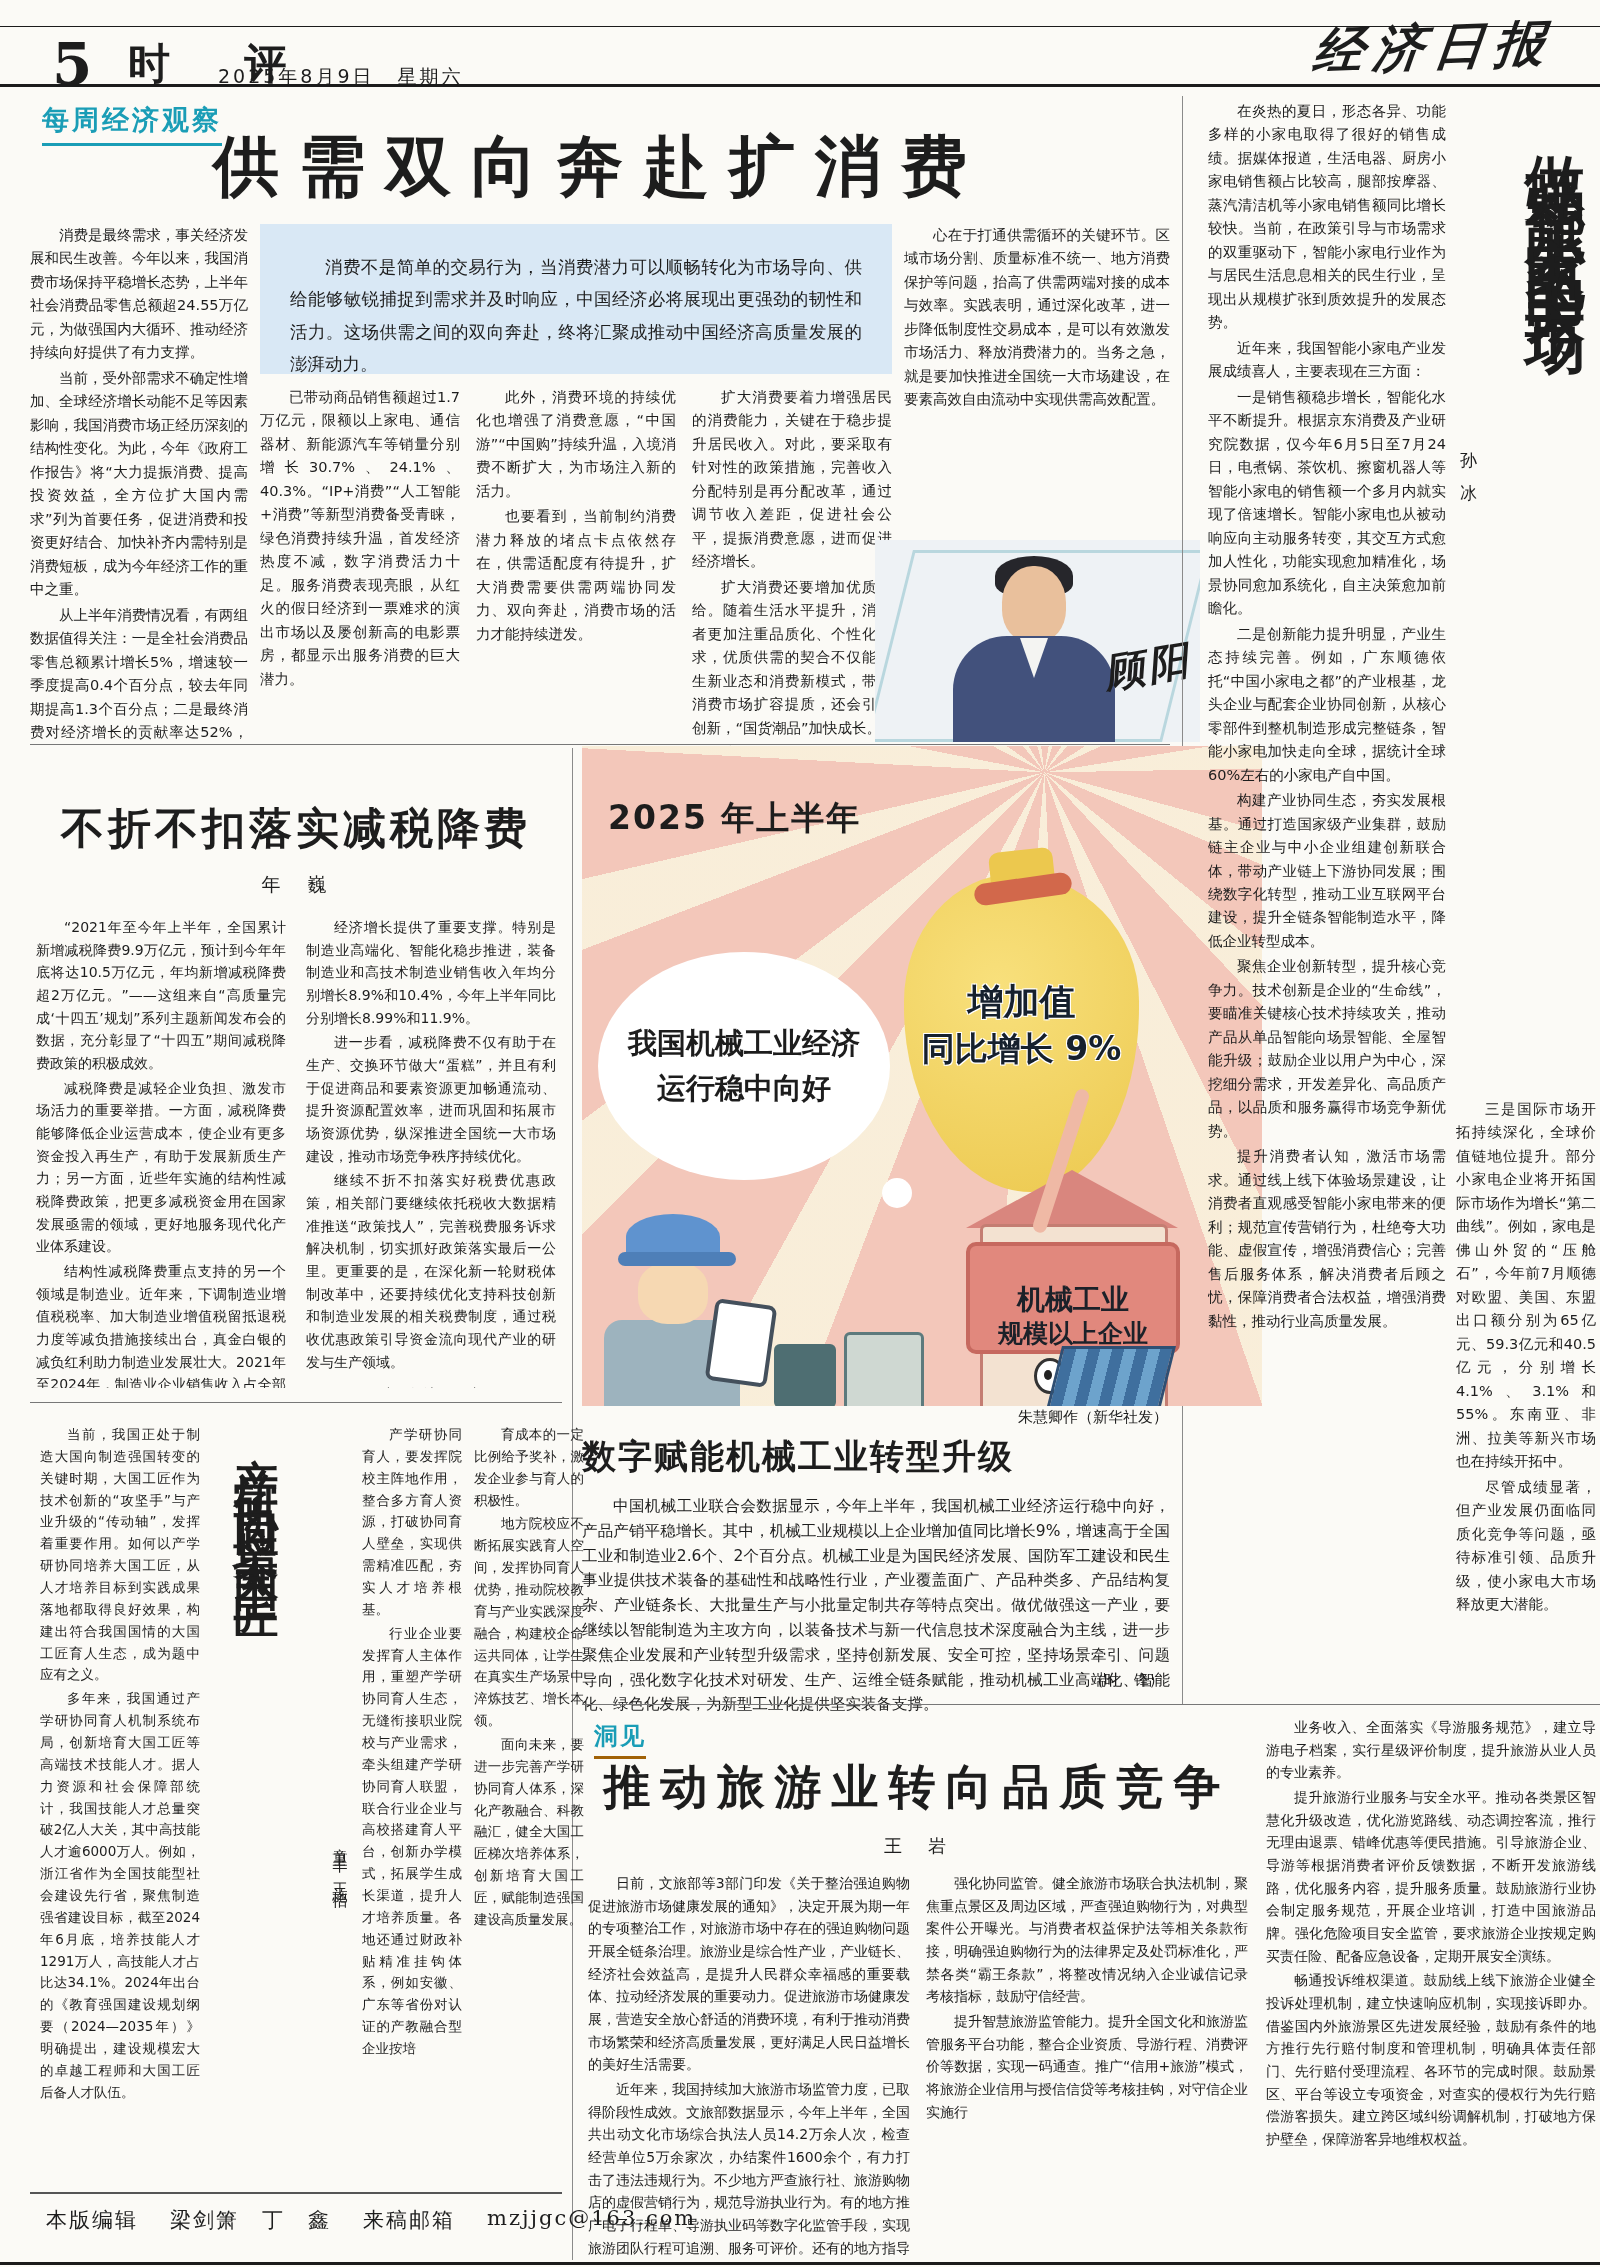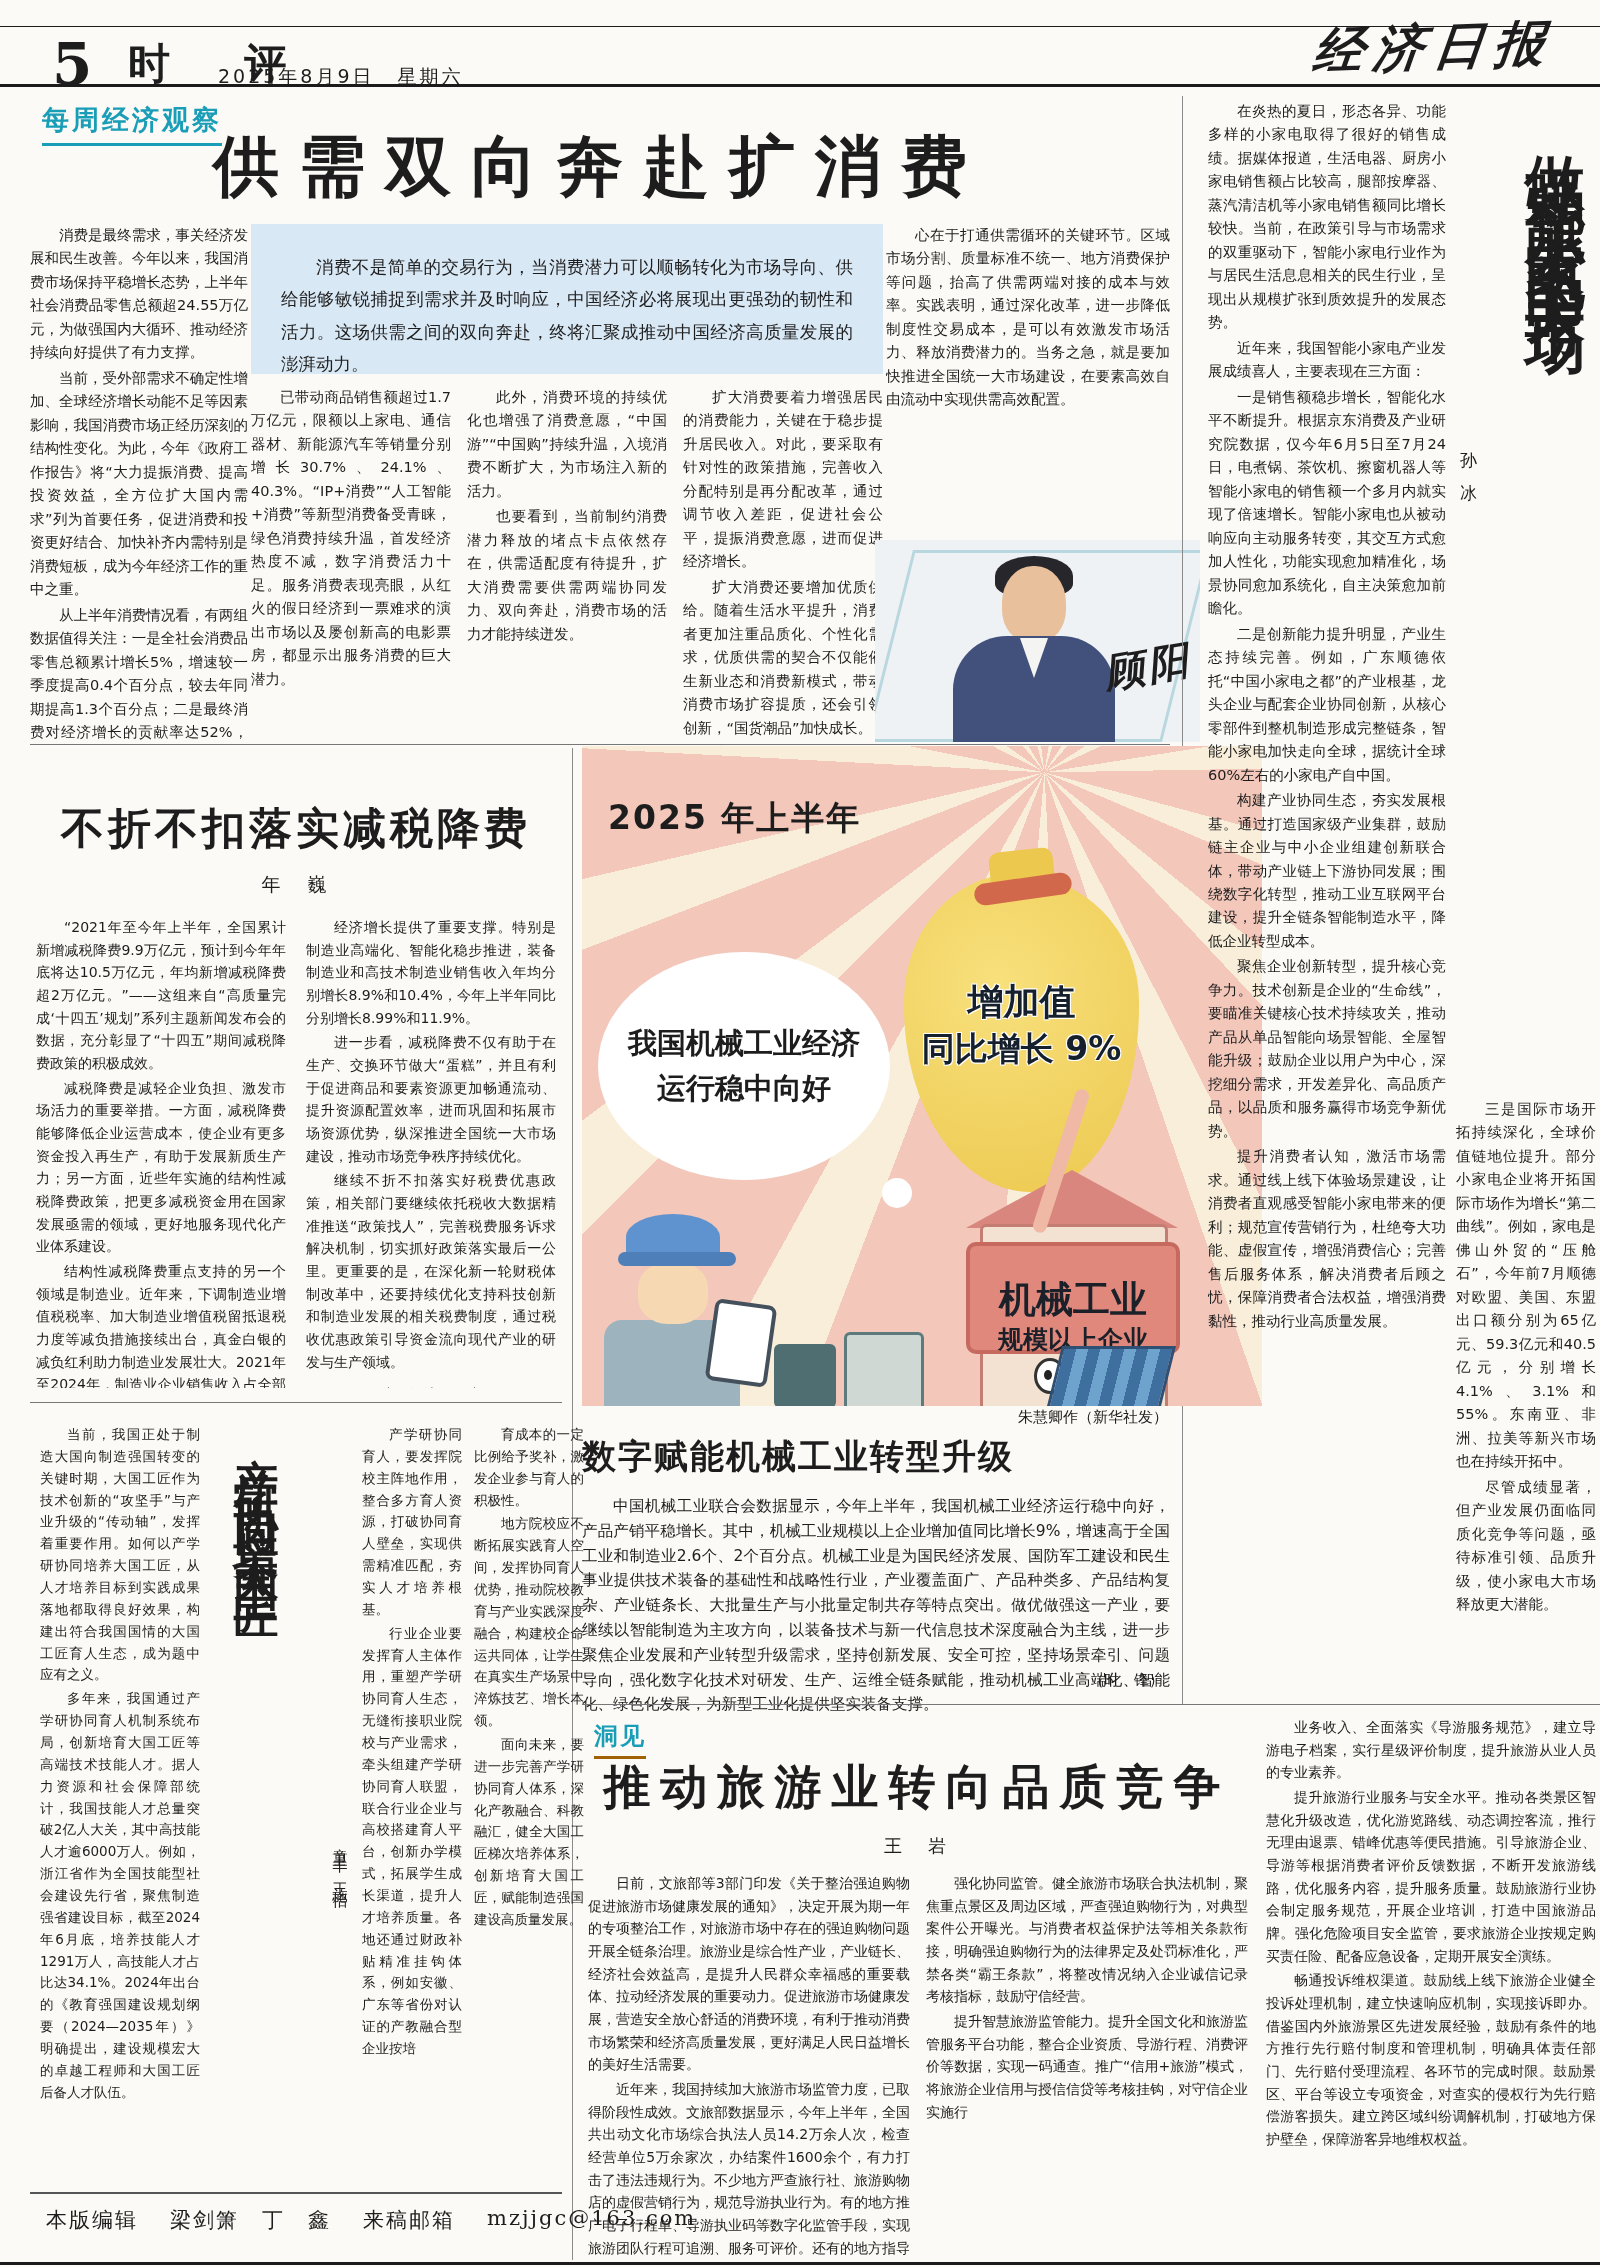--- a/index.html
+++ b/index.html
@@ -14,21 +14,21 @@
   .masthead{position:absolute;right:46px;top:14px;font-size:50px;font-weight:bold;font-style:italic;
             font-family:"DejaVu Serif",serif;letter-spacing:10px;transform:skewX(-8deg) rotate(-2deg);}
   
   .cols p{margin:0 0 2px 0;text-indent:2em;text-align:justify;}
   .coltext{overflow:hidden;line-height:1.62;}
   
   .wk-label{position:absolute;left:42px;top:102px;font-size:27px;font-weight:bold;color:#1a9db6;
             border-bottom:3px solid #1a9db6;padding-bottom:5px;letter-spacing:3px;}
   .wk-headline{position:absolute;left:30px;top:122px;width:1140px;text-align:center;font-size:66px;
                font-weight:bold;letter-spacing:20px;font-family:"DejaVu Serif",serif;}
-  .wk-article{position:absolute;left:30px;top:224px;width:1140px;height:518px;display:flex;gap:3px;}
+  .wk-article{position:absolute;left:30px;top:224px;width:1140px;height:518px;display:flex;gap:12px;}
   .wk-col1{flex:0 0 218px;font-size:14.5px;}
   .wk-mid{flex:0 0 632px;display:flex;flex-direction:column;}
   .wk-box{height:150px;background:#d9e8f5;padding:27px 30px;box-sizing:border-box;
           font-size:17.5px;line-height:1.85;font-weight:500;}
   .wk-box p{margin:0;text-indent:2em;text-align:justify;}
   .wk-midcols{flex:1;display:flex;gap:16px;margin-top:12px;}
   .wk-midcols .coltext{flex:1;font-size:14.5px;}
   .wk-col5{flex:1;font-size:14.5px;}
   .photo{position:absolute;left:845px;top:316px;width:325px;height:202px;background:#eef2f5;overflow:hidden;}
   .photo .frame{position:absolute;left:14px;top:10px;right:14px;bottom:0;border:3px solid #b9d7de;transform:skewX(-14deg);}
@@ -71,21 +71,21 @@
   .ct-tie{position:absolute;left:392px;top:132px;width:98px;height:22px;background:#d2684b;border-radius:12px;transform:rotate(-8deg);}
   .ct-bagtext{position:absolute;left:322px;top:232px;width:235px;text-align:center;font-weight:bold;color:#16202d;
               text-shadow:1px 1px 0 #fff,-1px -1px 0 #fff,1px -1px 0 #fff,-1px 1px 0 #fff;line-height:1.35;}
   .ct-bagtext .l1{font-size:36px;} .ct-bagtext .l2{font-size:33px;}
   .ct-building{position:absolute;left:398px;top:478px;width:182px;height:182px;background:#f3e2d1;border:3px solid #c47d72;border-radius:6px;}
   .ct-roof{position:absolute;left:384px;top:424px;width:0;height:0;border-left:106px solid transparent;
            border-right:106px solid transparent;border-bottom:58px solid #d9867e;}
   .ct-sign{position:absolute;left:384px;top:496px;width:206px;height:104px;background:#e1887d;border:4px solid #c6695f;
            border-radius:10px;display:flex;flex-direction:column;align-items:center;justify-content:center;
            font-weight:bold;color:#1c2129;line-height:1.3;}
-  .ct-sign .l1{font-size:37px;margin-top:36px;} .ct-sign .l2{font-size:25px;}
+  .ct-sign .l1{font-size:28px;margin-top:36px;} .ct-sign .l2{font-size:25px;}
   .ct-eye{position:absolute;top:612px;width:26px;height:30px;background:#fff;border:3px solid #333;border-radius:50%;}
   .ct-eye::after{content:"";position:absolute;left:7px;top:9px;width:8px;height:10px;background:#222;border-radius:50%;}
   .ct-arm{position:absolute;left:472px;top:340px;width:14px;height:150px;background:#efb9a5;border-radius:8px;transform:rotate(18deg);}
   .ct-cap{position:absolute;left:44px;top:468px;width:94px;height:46px;background:#5f93cf;border-radius:50% 50% 10% 10%;}
   .ct-brim{position:absolute;left:36px;top:506px;width:118px;height:14px;background:#4e7fb8;border-radius:8px;}
   .ct-face{position:absolute;left:56px;top:516px;width:70px;height:62px;background:#f6d8b2;border-radius:42%;}
   .ct-bodyw{position:absolute;left:22px;top:574px;width:136px;height:90px;background:#9db3be;border-radius:18px 18px 0 0;}
   .ct-tablet{position:absolute;left:128px;top:556px;width:54px;height:74px;background:#fff;border:4px solid #44505c;border-radius:8px;transform:rotate(8deg);}
   .ct-m1{position:absolute;left:192px;top:598px;width:62px;height:64px;background:#4e6e72;border-radius:6px;}
   .ct-m2{position:absolute;left:262px;top:586px;width:74px;height:76px;background:#cfd8d2;border:3px solid #5d7a7d;border-radius:6px;}

